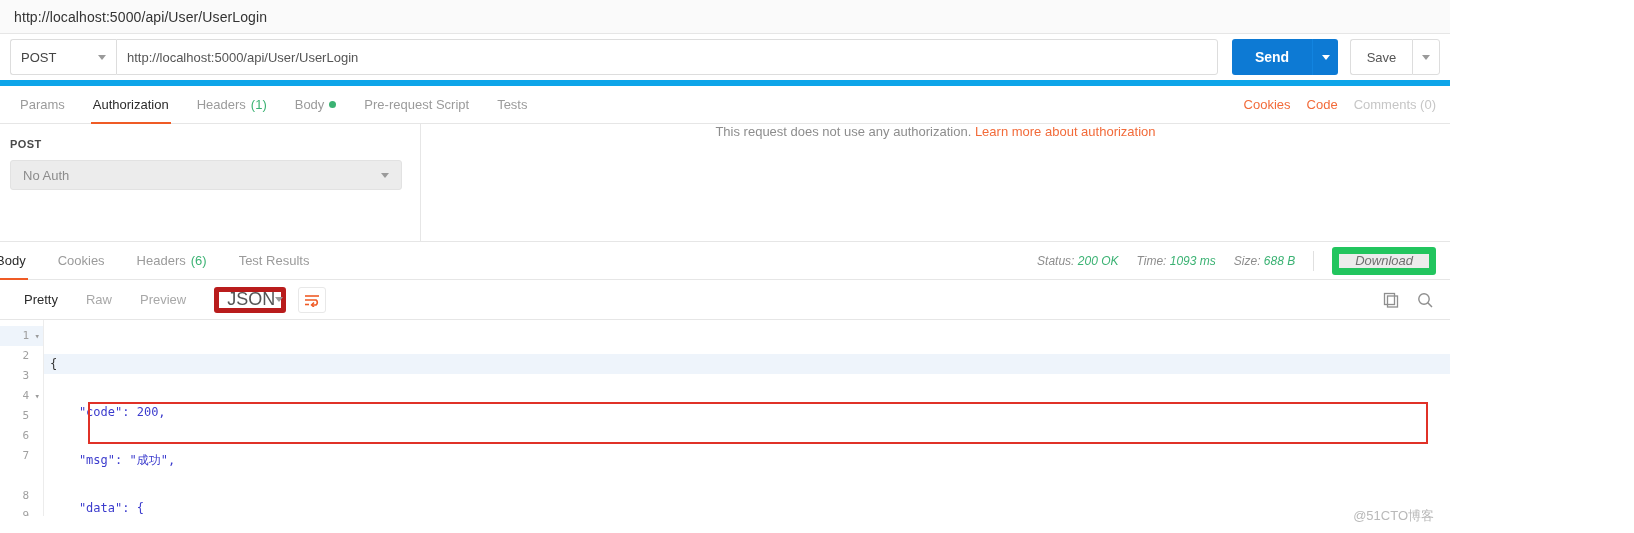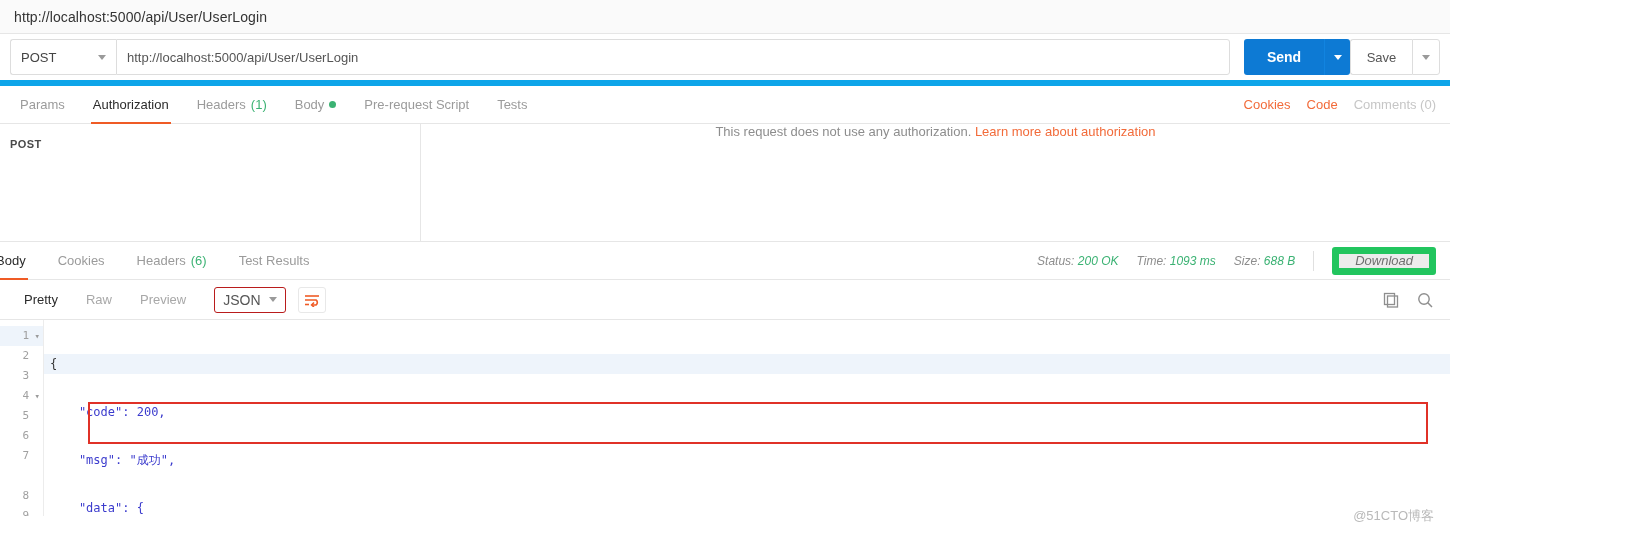--- a/index.html
+++ b/index.html
@@ -69,21 +69,21 @@
   }
   .send-caret {
     height: 36px; width: 26px;
     background: #0d7ad4;
     border-left: 1px solid #1184e0;
     border-radius: 0 3px 3px 0;
     display: flex; align-items: center; justify-content: center;
     cursor: pointer;
   }
   .send-caret .caret { border-top-color: #ffffff; }
-  .save-group { display: flex; }
+  .save-group { display: flex; margin-left: 12px; }
   .save-btn {
     height: 36px; width: 62px;
     border: 1px solid #ddd; border-right: none;
     border-radius: 3px 0 0 3px;
     background: #fff; color: #555; font-size: 13px;
     display: flex; align-items: center; justify-content: center;
     cursor: pointer;
   }
   .save-caret {
     height: 36px; width: 28px;
@@ -207,25 +207,25 @@
   }
   .view-btn {
     padding: 0 14px; height: 24px;
     display: flex; align-items: center;
     font-size: 13px; color: #a8a8a8; cursor: pointer;
   }
   .view-btn.active { color: #2b2b2b; }
   .fmt-select {
     margin-left: 14px;
     height: 26px; width: 72px;
-    border: 1px solid #b91c1c; border-radius: 3px;
+    border: 5px solid #b91c1c; border-radius: 3px;
     background: #fff;
     display: flex; align-items: center; justify-content: space-between;
     padding: 0 8px;
-    font-size: 14px; color: #555; cursor: pointer;
+    font-size: 18px; color: #555; cursor: pointer;
   }
   .wrap-btn {
     margin-left: 12px;
     width: 28px; height: 26px;
     border: 1px solid #e8e8e8; border-radius: 3px;
     background: #fff;
     display: flex; align-items: center; justify-content: center;
     cursor: pointer;
   }
   .view-right {
@@ -344,20 +344,24 @@
     <div class="tabs-right">
       <span class="link-orange">Cookies</span>
       <span class="link-orange">Code</span>
       <span class="link-grey">Comments (0)</span>
     </div>
   </div>
 
   <div class="auth-pane">
     <div class="auth-left">
       <div class="type-label">POST</div>
+      <div class="auth-select">
+        <span>No Auth</span>
+        <span class="caret"></span>
+      </div>
     </div>
     <div class="auth-right">
       <span>This request does not use any authorization.</span>
       &nbsp;
       <a>Learn more about authorization</a>
     </div>
   </div>
 
   <div class="resp-bar">
     <div class="resp-tab active">

